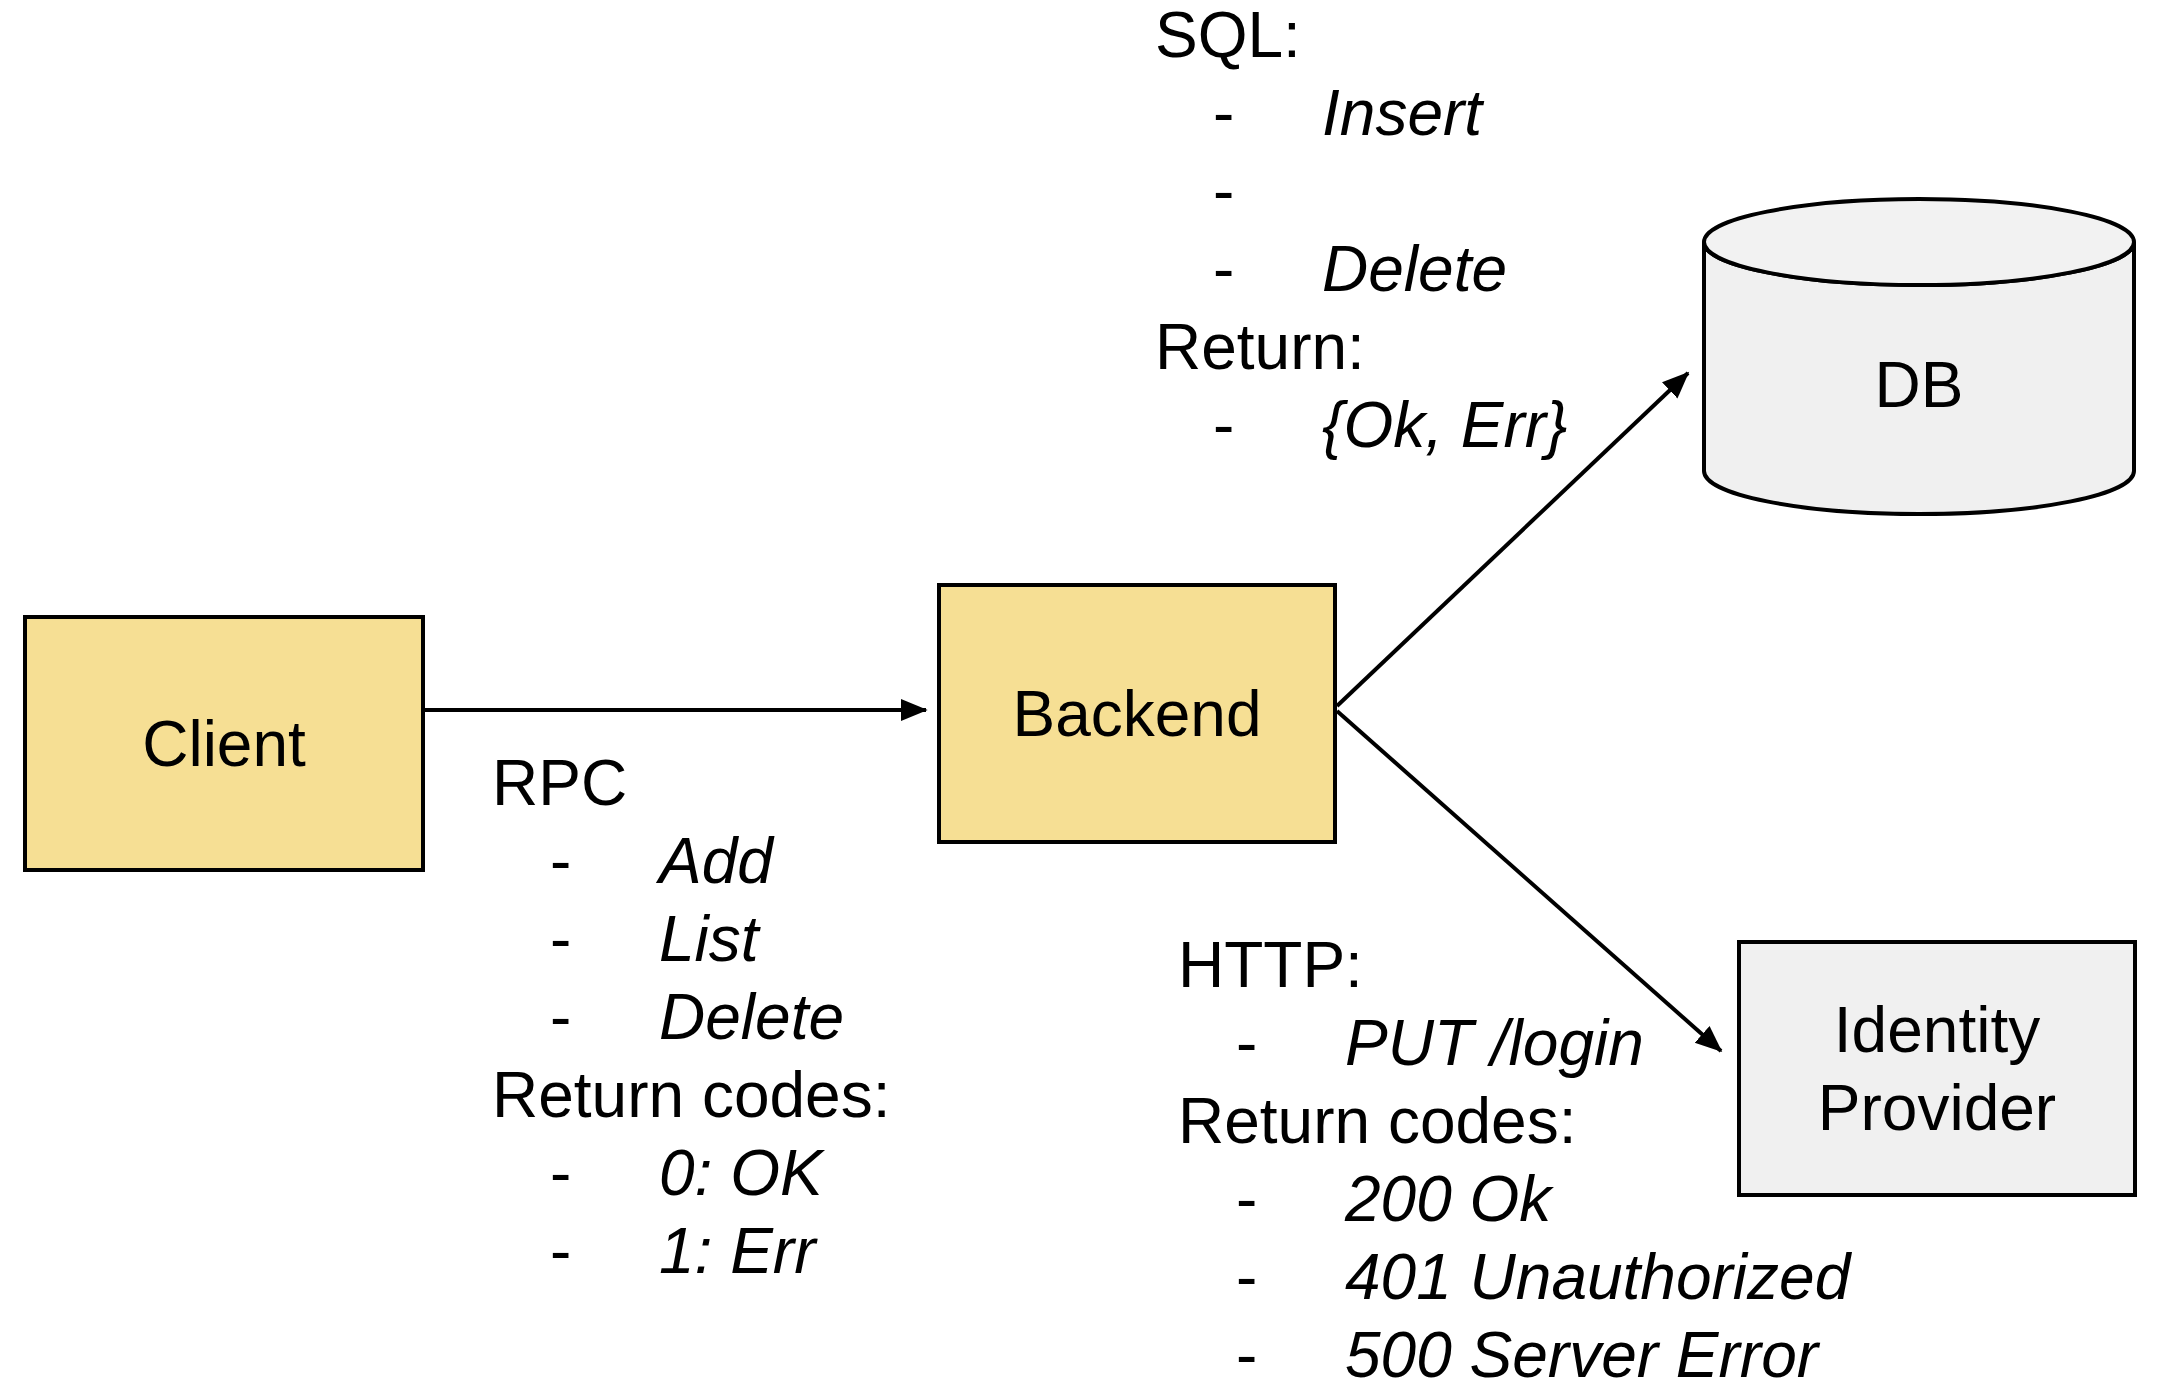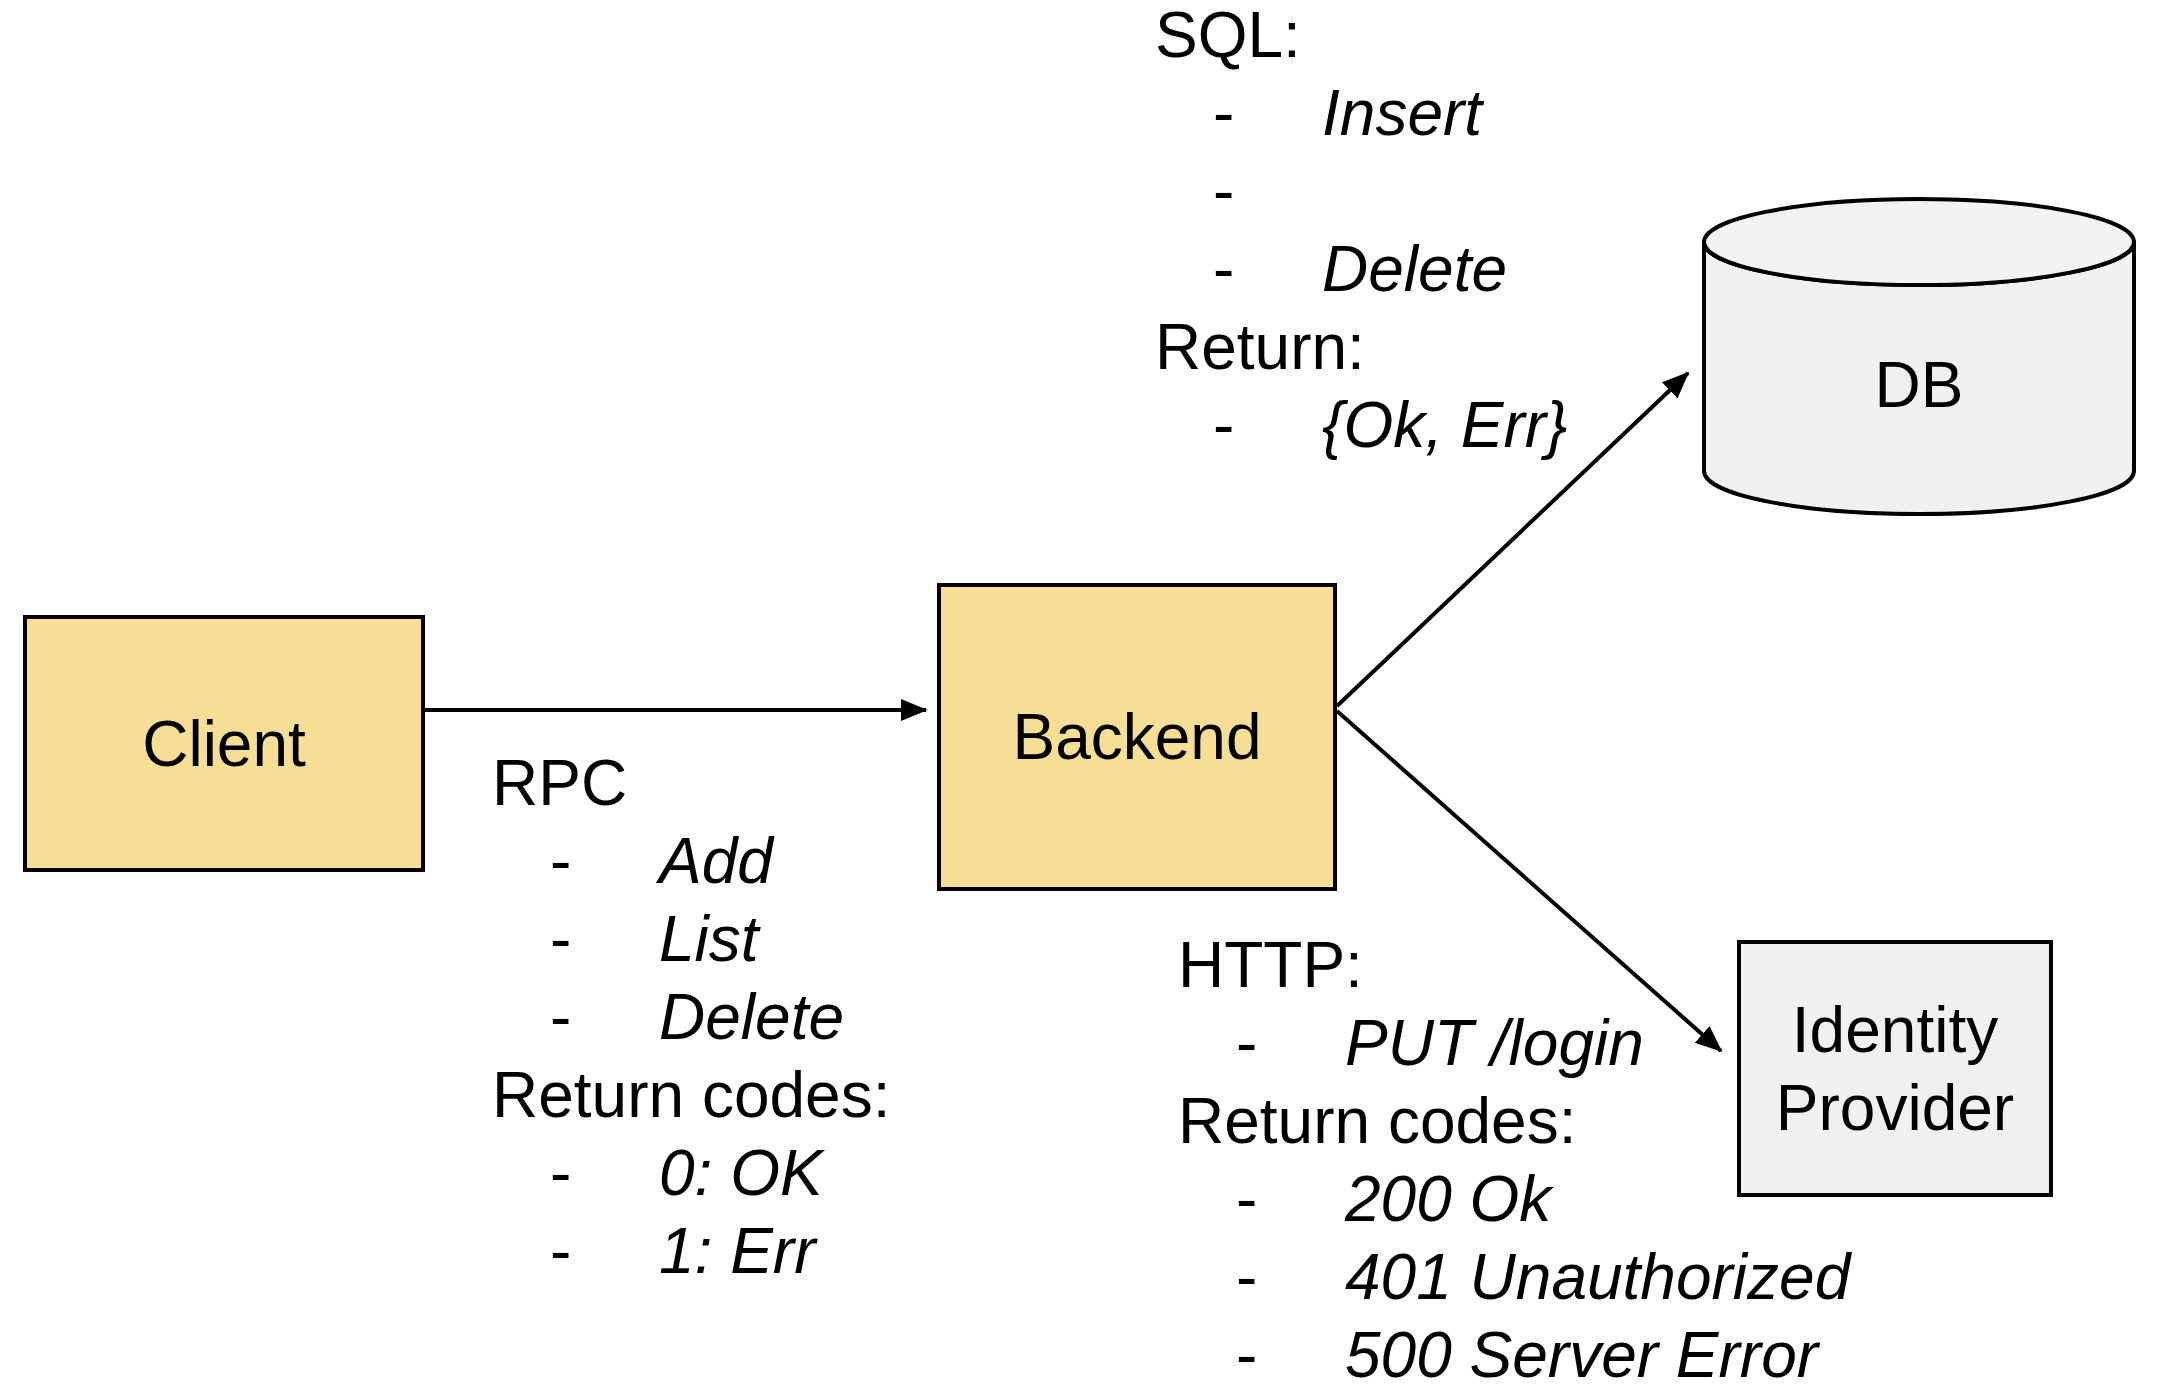--- a/index.html
+++ b/index.html
@@ -13,22 +13,22 @@
   }
   
   .node{
     position:absolute;
     box-sizing:border-box;
     border:4px solid #000000;
     display:flex;align-items:center;justify-content:center;
     font-size:64px;line-height:78px;text-align:center;
   }
   #node-client{left:23px;top:615px;width:402px;height:257px;background:#f6df94;}
-  #node-backend{left:937px;top:583px;width:400px;height:308px;background:#f6df94;}
-  #node-idp{left:1737px;top:940px;width:316px;height:257px;background:#f0f0f0;}
+  #node-backend{left:937px;top:583px;width:400px;height:261px;background:#f6df94;}
+  #node-idp{left:1737px;top:940px;width:400px;height:257px;background:#f0f0f0;}
   #node-idp .label{max-width:330px;}
   
   .cylinder{position:absolute;left:1700px;top:194px;width:438px;height:326px;}
   .cyl-label{
     position:absolute;left:1700px;top:346px;width:438px;
     text-align:center;font-size:64px;line-height:78px;
   }
   
   .edges{position:absolute;left:0;top:0;pointer-events:none;}
   

